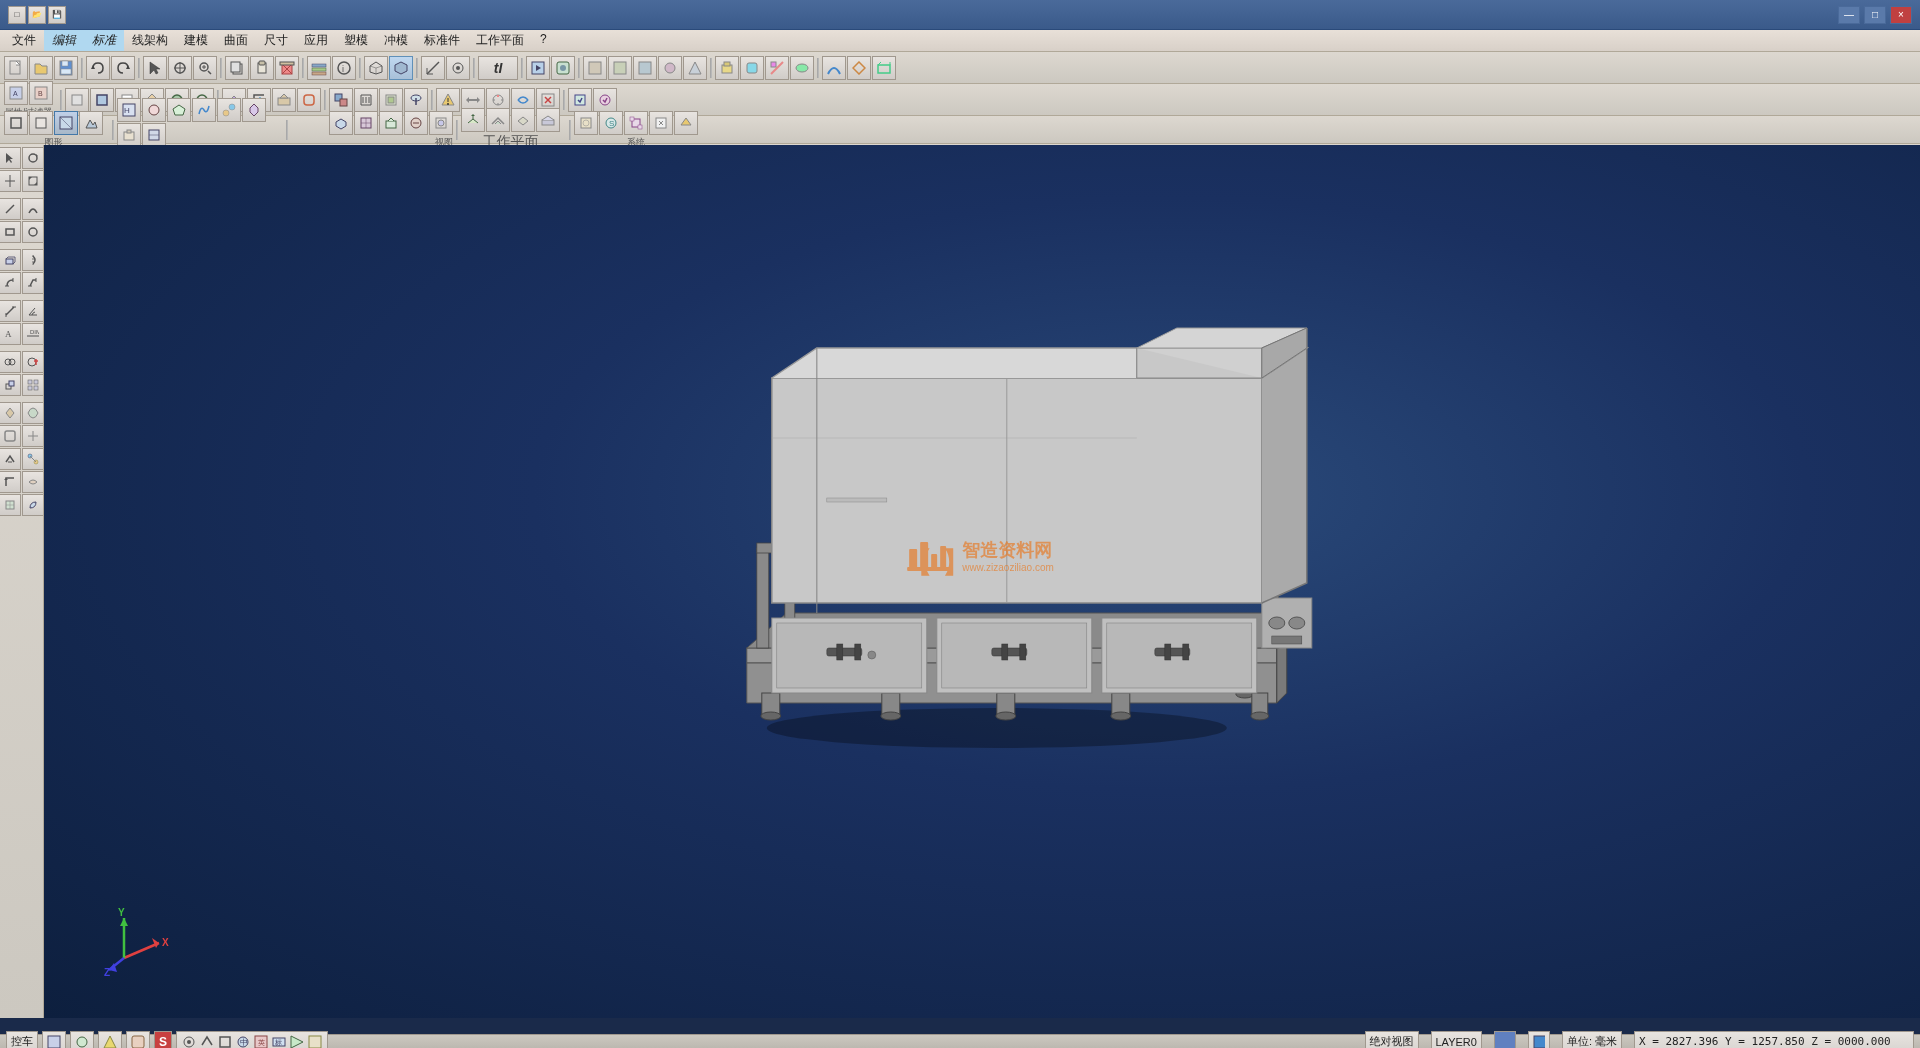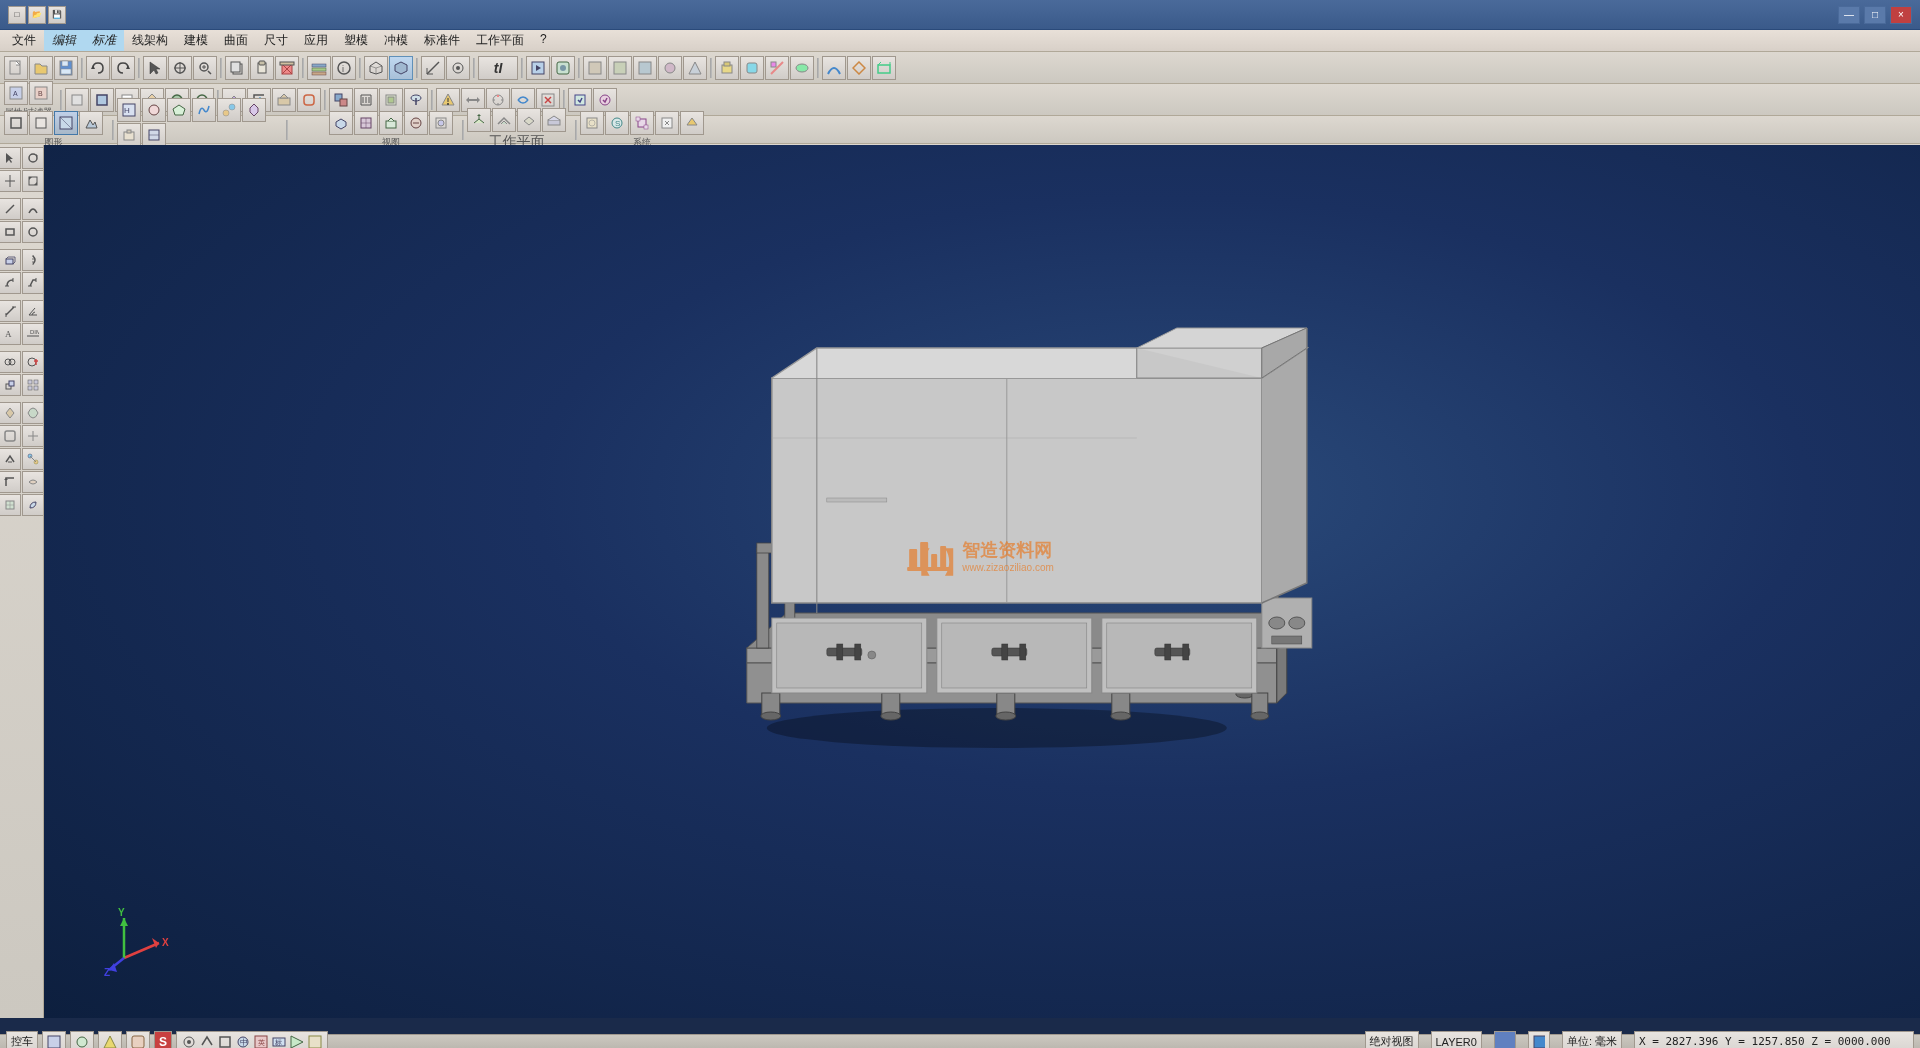--- a/index.html
+++ b/index.html
@@ -666,21 +666,21 @@
           <svg width="14" height="14">
             <rect x="2" y="2" width="10" height="10" fill="#d0d8e8" stroke="#446" stroke-width="1"></rect>
             <line x1="2" y1="7" x2="12" y2="7" stroke="#446" stroke-width="0.5"></line>
           </svg>
         </div>
     </div>
     <div style="font-size:9px;color:#555;margin-top:1px;">图像 (进阶)</div>
   </div>
   <div class="tb-sep-v"></div>
 
-  <div style="display:flex;flex-direction:column;align-items:center;margin-right:6px;padding-left:38px;">
+  <div style="display:flex;flex-direction:column;align-items:flex-end;padding-left:38px;">
     <div style="display:flex;gap:1px;">
       <div class="tb-btn">
           <svg width="14" height="14">
             <path d="M7,3 L12,6 L12,10 L7,13 L2,10 L2,6 Z" fill="#c8d8e8" stroke="#446" stroke-width="1"></path>
           </svg>
         </div>
       <div class="tb-btn">
           <svg width="14" height="14">
             <rect x="2" y="2" width="10" height="10" fill="#d8c8d8" stroke="#646" stroke-width="1"></rect>
             <line x1="2" y1="7" x2="12" y2="7" stroke="#646" stroke-width="0.5"></line>

